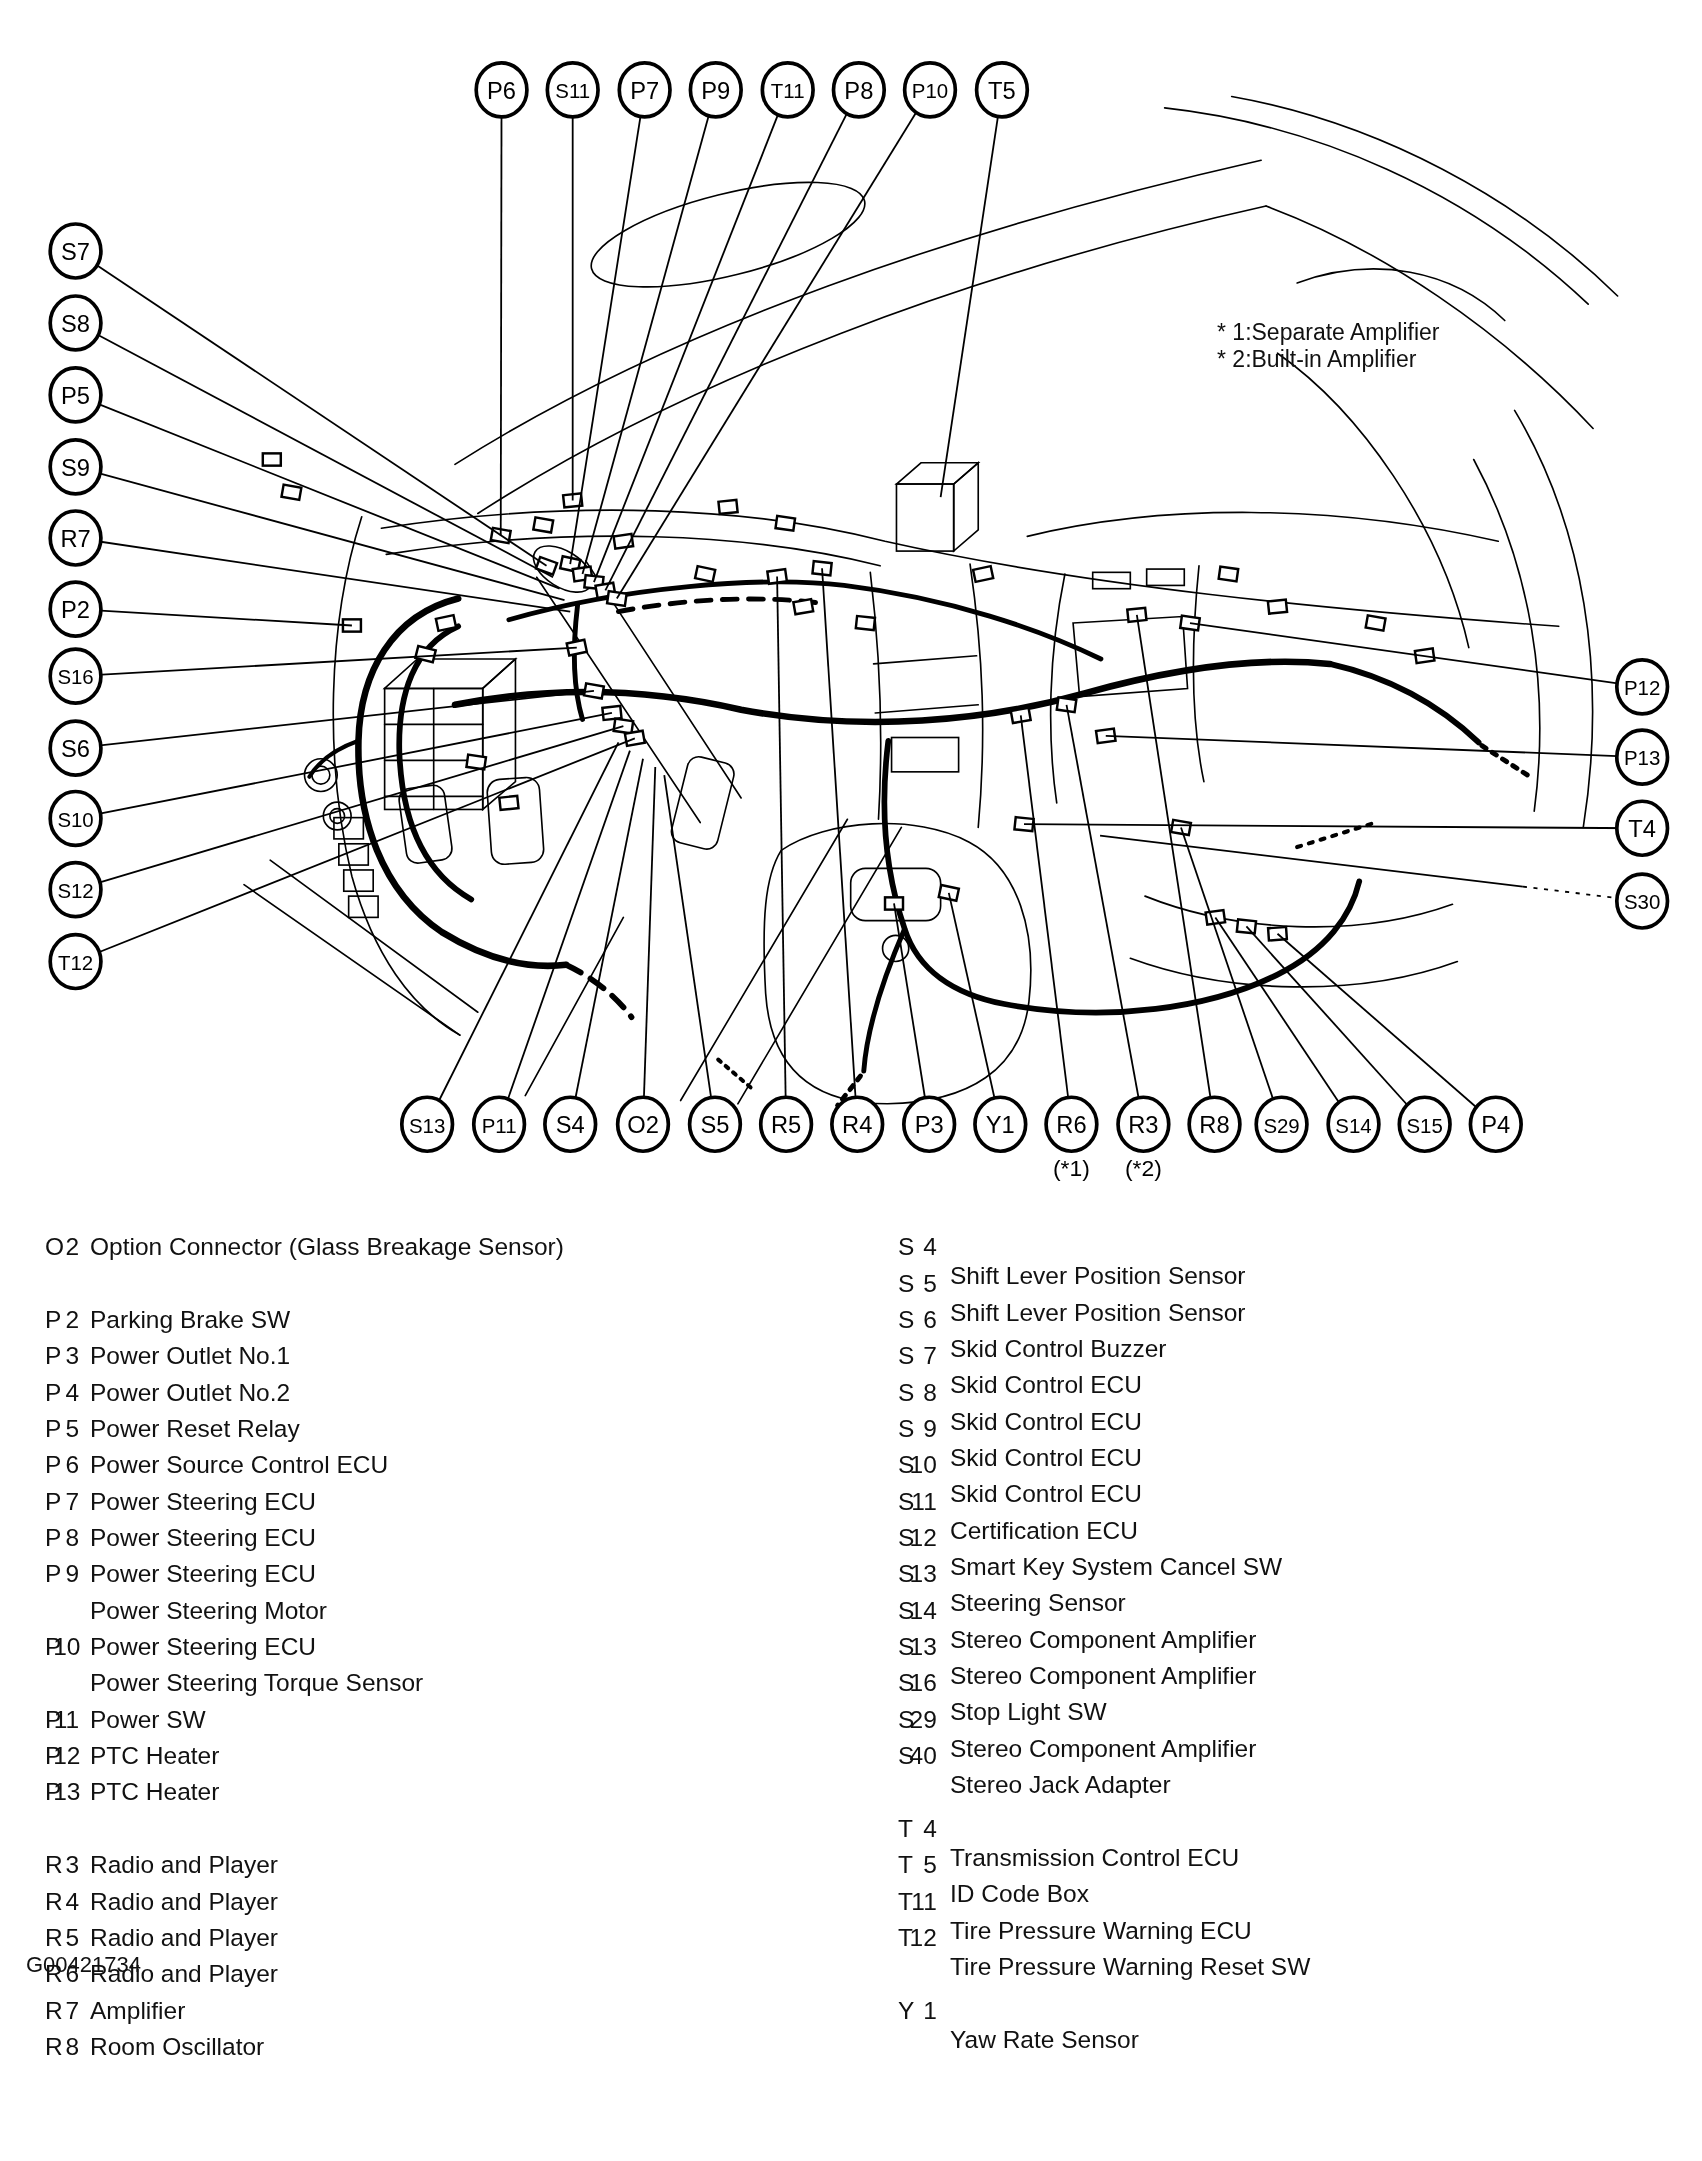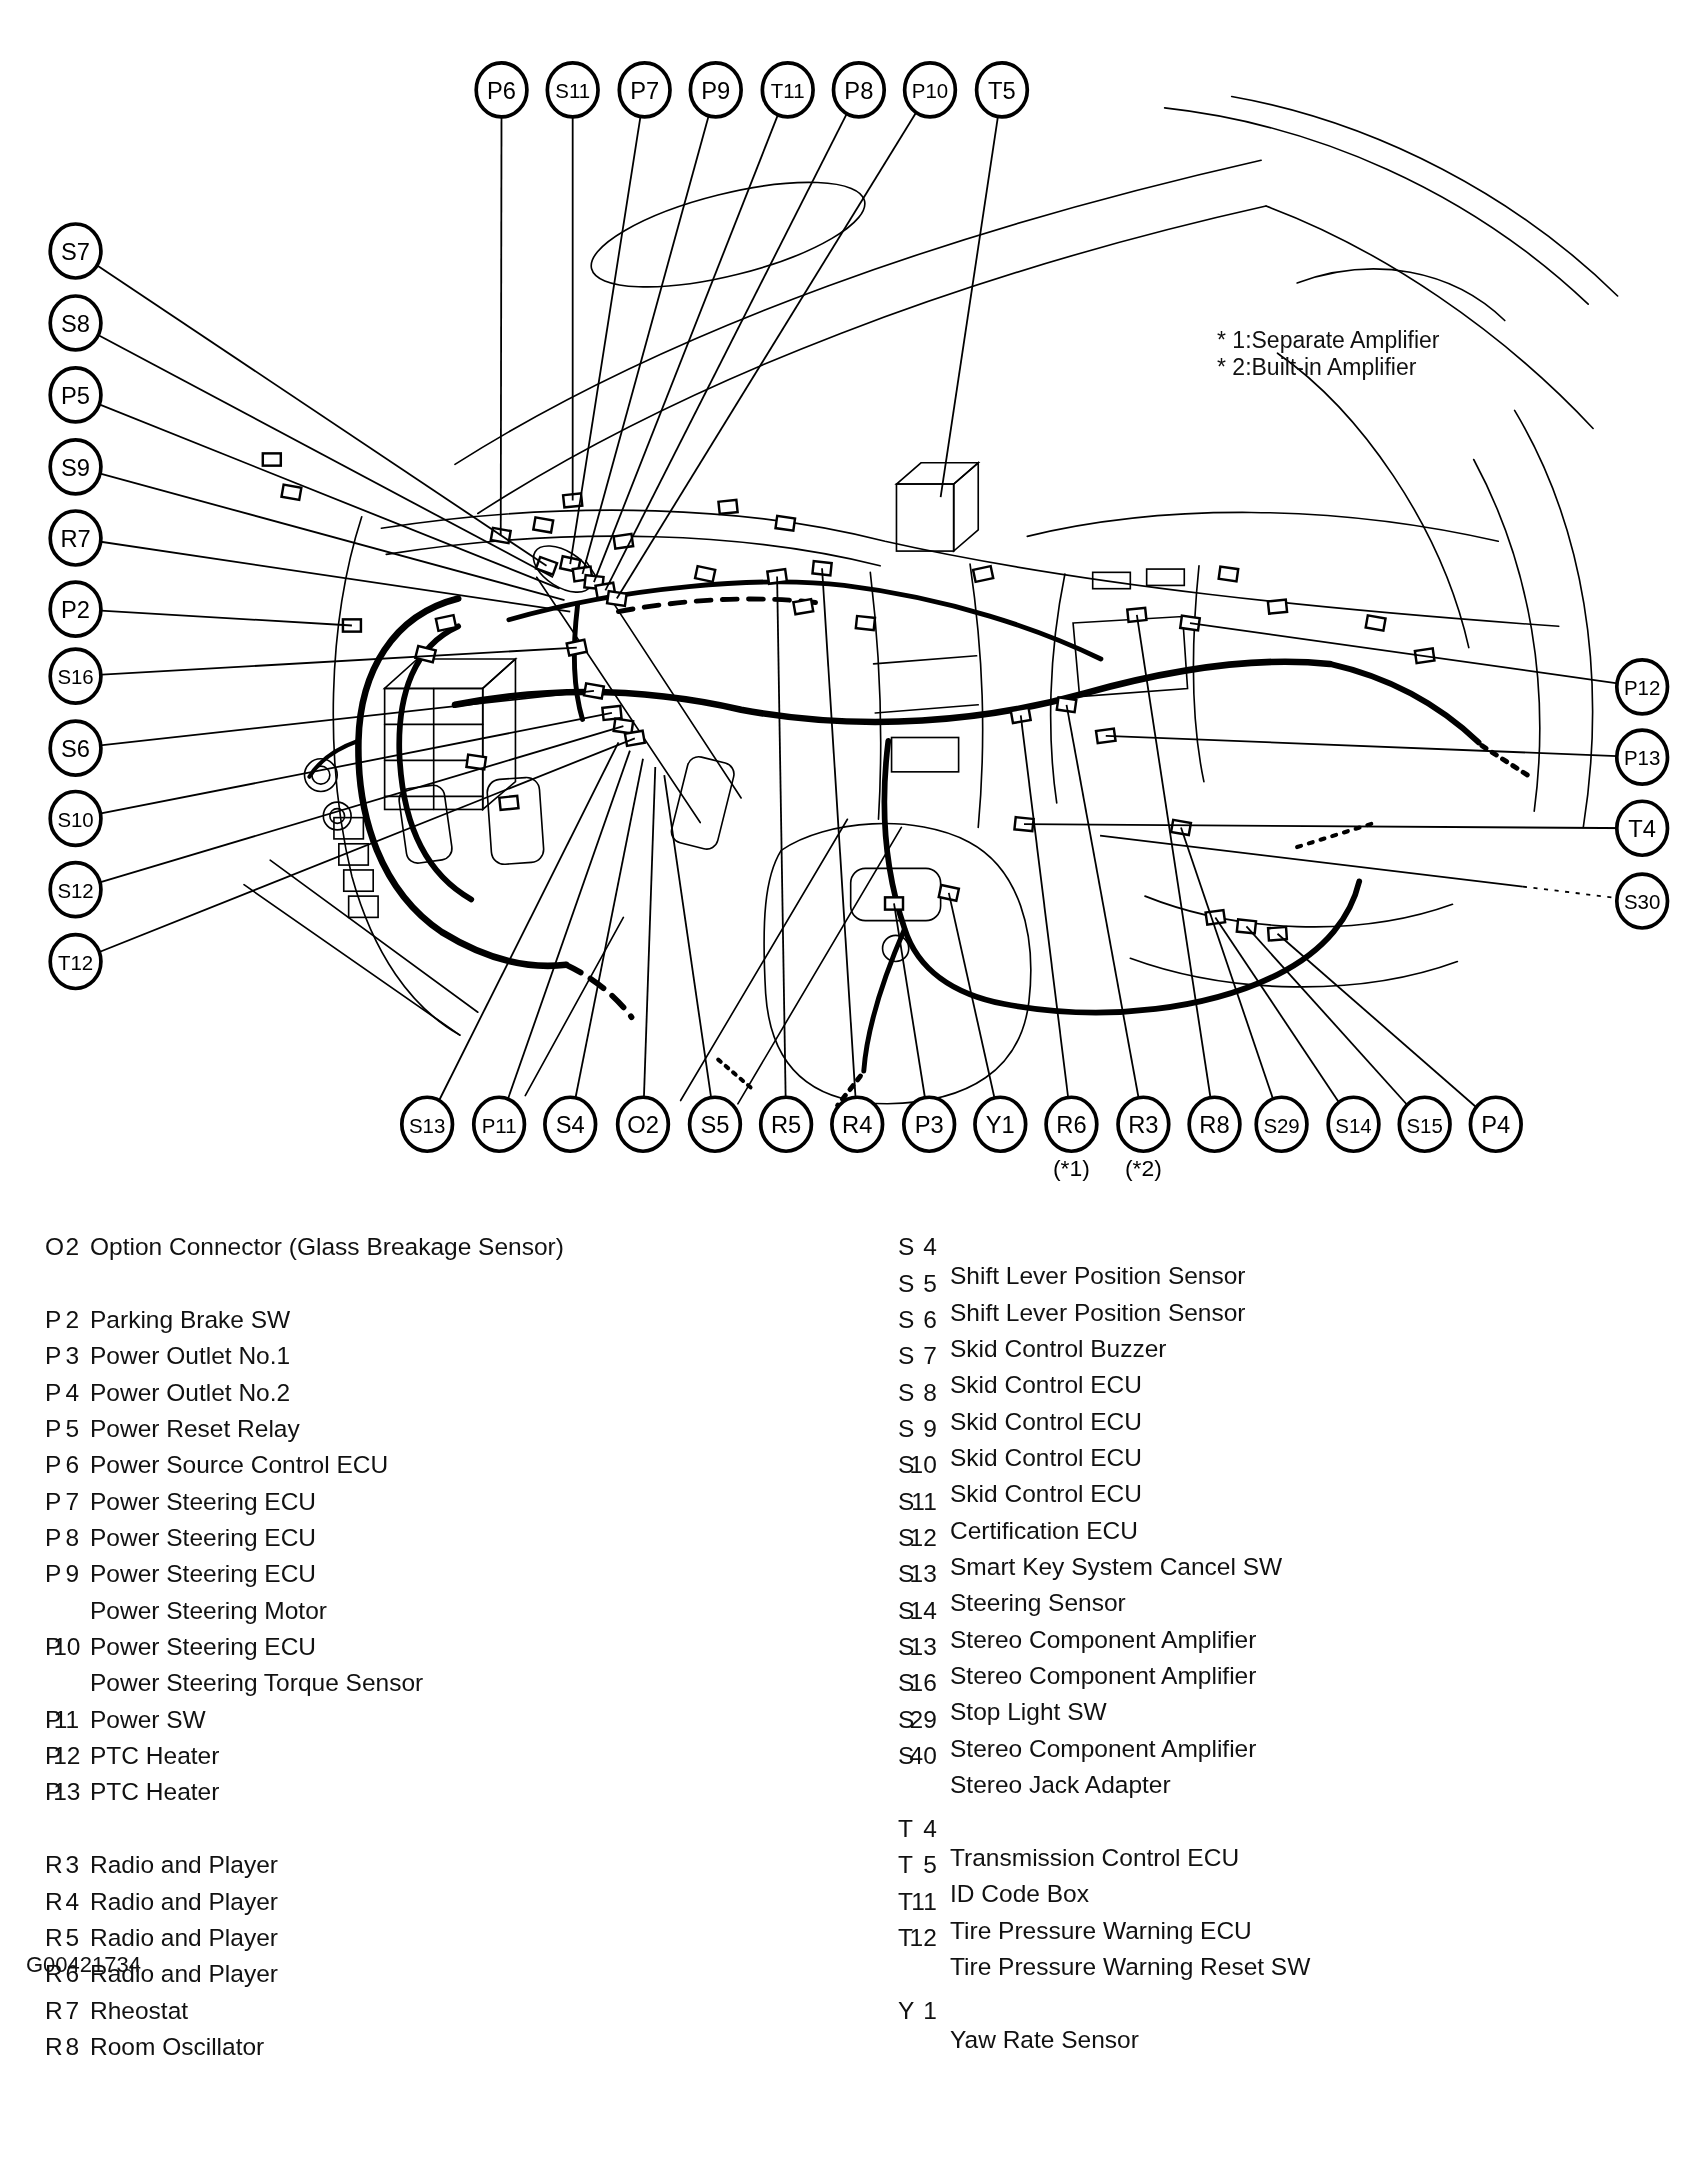--- a/index.html
+++ b/index.html
@@ -11,21 +11,21 @@
   #diagram{position:absolute;left:0;top:0;}
   
   .lrow{position:absolute;height:36px;line-height:36px;font-size:24.5px;white-space:nowrap;}
   .lrow span{position:absolute;top:0;display:block;height:36px;}
   .col-left .lletter{left:0;}
   .col-left .lnum{left:8.2px;width:26px;text-align:right;}
   .col-left .lname{left:45px;text-align:right;}
   .col-right .lletter{left:0;}
   .col-right .lnum{left:9.8px;width:29px;text-align:right;}
   .col-right .lname{left:52px;margin-top:29px;}
-  #notes{position:absolute;left:1217px;top:319px;font-size:23px;line-height:27px;margin-top:8px;}
+  #notes{position:absolute;left:1217px;top:319px;font-size:23px;line-height:27px;}
   #figcode{position:absolute;left:26px;top:1952px;font-size:22px;}
   .artline{stroke:#000;stroke-width:2;fill:none;stroke-linecap:round;}
   .harness{stroke:#000;fill:none;stroke-linecap:round;stroke-linejoin:round;}
   .conn{stroke:#000;stroke-width:3;fill:#fff;}
   .leader{stroke:#000;stroke-width:2.2;fill:none;}
   .callout-circle{fill:#fff;stroke:#000;stroke-width:4.5;}
 </style>
 </head>
 <body>
 
@@ -387,21 +387,21 @@
       <span class="lname">Radio and Player</span>
     </div>
     <div class="lrow" style="left: 45px; top: 1956px;">
       <span class="lletter">R</span>
       <span class="lnum">6</span>
       <span class="lname">Radio and Player</span>
     </div>
     <div class="lrow" style="left: 45px; top: 1993px;">
       <span class="lletter">R</span>
       <span class="lnum">7</span>
-      <span class="lname">Rheostat</span>
+      <span class="lname">Amplifier</span>
     </div>
     <div class="lrow" style="left: 45px; top: 2029px;">
       <span class="lletter">R</span>
       <span class="lnum">8</span>
       <span class="lname">Room Oscillator</span>
     </div>
   </div>
 <div id="legend-right" class="col-right">
     <div class="lrow" style="left: 898px; top: 1229px;">
       <span class="lletter">S</span>

